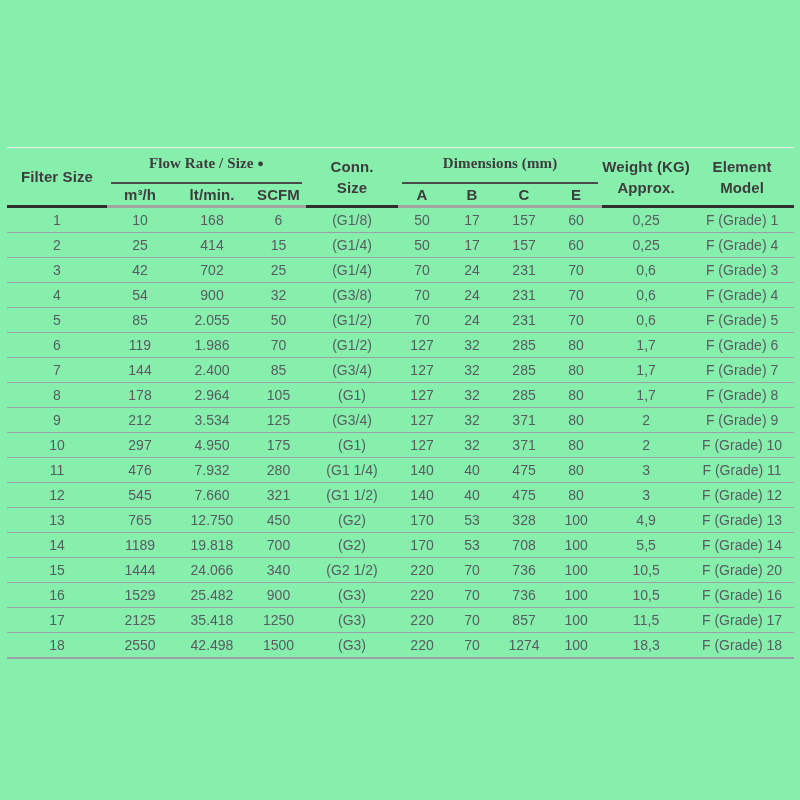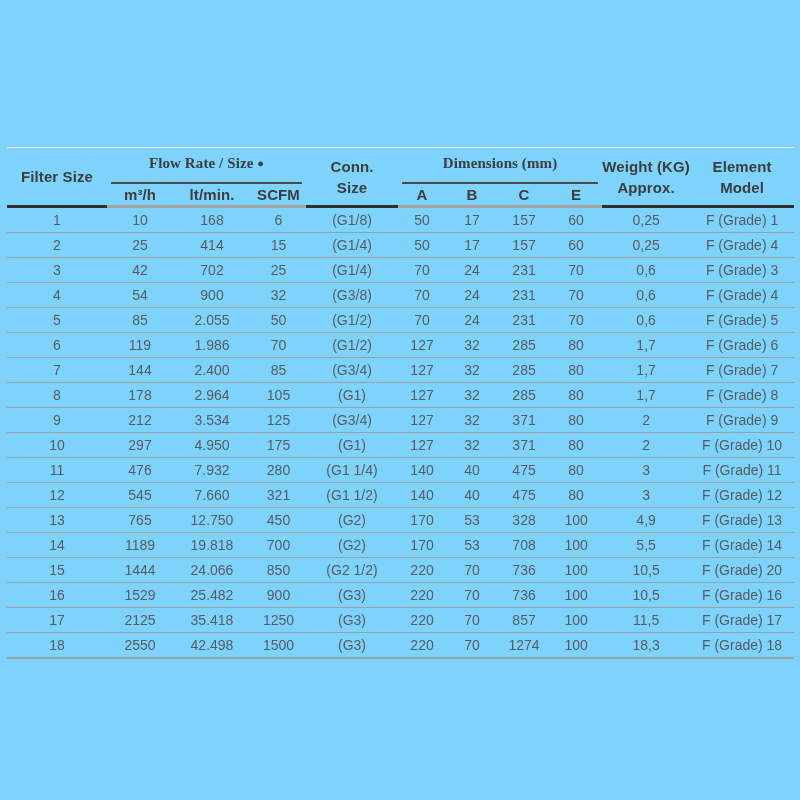--- a/index.html
+++ b/index.html
@@ -5,21 +5,21 @@
   html, body {
     margin: 0;
     padding: 0;
     background: #ffffff;
     font-family: "Liberation Sans", sans-serif;
   }
   .page {
     position: relative;
     width: 800px;
     height: 800px;
-    background: #7dd3fc;
+    background: #86efac;
     overflow: hidden;
   }
   table.spec-table {
     position: absolute;
     left: 7px;
     top: 147px;
     width: 787px;
     border-collapse: collapse;
     table-layout: fixed;
   }
@@ -318,21 +318,21 @@
           <td>53</td>
           <td>708</td>
           <td>100</td>
           <td>5,5</td>
           <td>F (Grade) 14</td>
         </tr>
         <tr>
           <td>15</td>
           <td>1444</td>
           <td>24.066</td>
-          <td>850</td>
+          <td>340</td>
           <td>(G2 1/2)</td>
           <td>220</td>
           <td>70</td>
           <td>736</td>
           <td>100</td>
           <td>10,5</td>
           <td>F (Grade) 20</td>
         </tr>
         <tr>
           <td>16</td>

